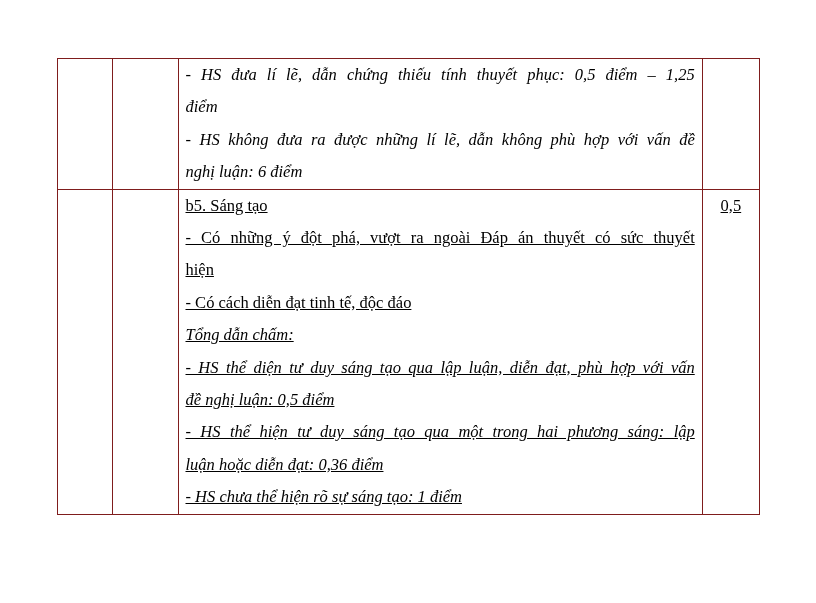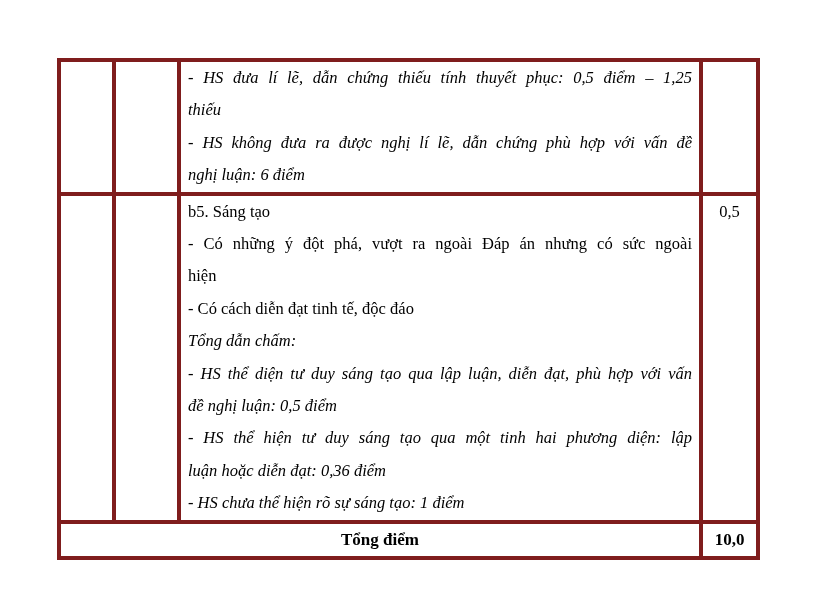--- a/index.html
+++ b/index.html
@@ -17,21 +17,21 @@
     }
     .rubric-table {
       position: absolute;
       left: 57px;
       top: 58px;
       width: 703px;
       border-collapse: collapse;
       table-layout: fixed;
     }
     .rubric-table td {
-      border: 4px solid #7f1d1d;
+      border: 1px solid #7f1d1d;
       vertical-align: top;
       padding: 0;
       font-size: 16.5px;
     }
     .col1 { width: 55px; }
     .col2 { width: 65px; }
     .col3 { width: 522px; }
     .col4 { width: 57px; }
     .content-cell {
       padding: 0 7px 0 7px !important;
@@ -47,21 +47,21 @@
     .italic { font-style: italic; }
     .score-cell {
       text-align: center;
       padding-top: 0 !important;
     }
     .score-cell .line {
       text-align: center;
       text-align-last: center;
     }
     .row1 td { height: 127px; }
-    .row2 td { height: 321px; }
+    .row2 td { height: 321px; text-decoration: underline; }
     .row-total td {
       height: 32px;
       font-weight: bold;
       text-align: center;
       vertical-align: middle;
       font-size: 17px;
     }
   </style>
 </head>
 <body>
@@ -72,43 +72,39 @@
     <col class="col2">
     <col class="col3">
     <col class="col4">
   </colgroup>
   <tbody>
     <tr class="row1">
       <td></td>
       <td></td>
       <td class="content-cell italic">
         <div class="line justify-full">- HS đưa lí lẽ, dẫn chứng thiếu tính thuyết phục: 0,5 điểm – 1,25</div>
-        <div class="line">thiếu</div>
-        <div class="line justify-full">- HS không đưa ra được nghị lí lẽ, dẫn chứng phù hợp với vấn đề</div>
+        <div class="line">điểm</div>
+        <div class="line justify-full">- HS không đưa ra được những lí lẽ, dẫn không phù hợp với vấn đề</div>
         <div class="line">nghị luận: 6 điểm</div>
       </td>
       <td class="score-cell"></td>
     </tr>
     <tr class="row2">
       <td></td>
       <td></td>
       <td class="content-cell">
         <div class="line">b5. Sáng tạo</div>
-        <div class="line justify-full">- Có những ý đột phá, vượt ra ngoài Đáp án nhưng có sức ngoài</div>
+        <div class="line justify-full">- Có những ý đột phá, vượt ra ngoài Đáp án thuyết có sức thuyết</div>
         <div class="line">hiện</div>
         <div class="line">- Có cách diễn đạt tinh tế, độc đáo</div>
         <div class="line italic">Tổng dẫn chấm:</div>
         <div class="line italic justify-full">- HS thể diện tư duy sáng tạo qua lập luận, diễn đạt, phù hợp với vấn</div>
         <div class="line italic">đề nghị luận: 0,5 điểm</div>
-        <div class="line italic justify-full">- HS thể hiện tư duy sáng tạo qua một tinh hai phương diện: lập</div>
+        <div class="line italic justify-full">- HS thể hiện tư duy sáng tạo qua một trong hai phương sáng: lập</div>
         <div class="line italic">luận hoặc diễn đạt: 0,36 điểm</div>
         <div class="line italic">-  HS chưa thể hiện rõ sự sáng tạo: 1 điểm</div>
       </td>
       <td class="score-cell">
         <div class="line">0,5</div>
       </td>
     </tr>
-    <tr class="row-total">
-      <td colspan="3">Tổng điểm</td>
-      <td>10,0</td>
-    </tr>
   </tbody>
 </table>
 
 </body></html>

